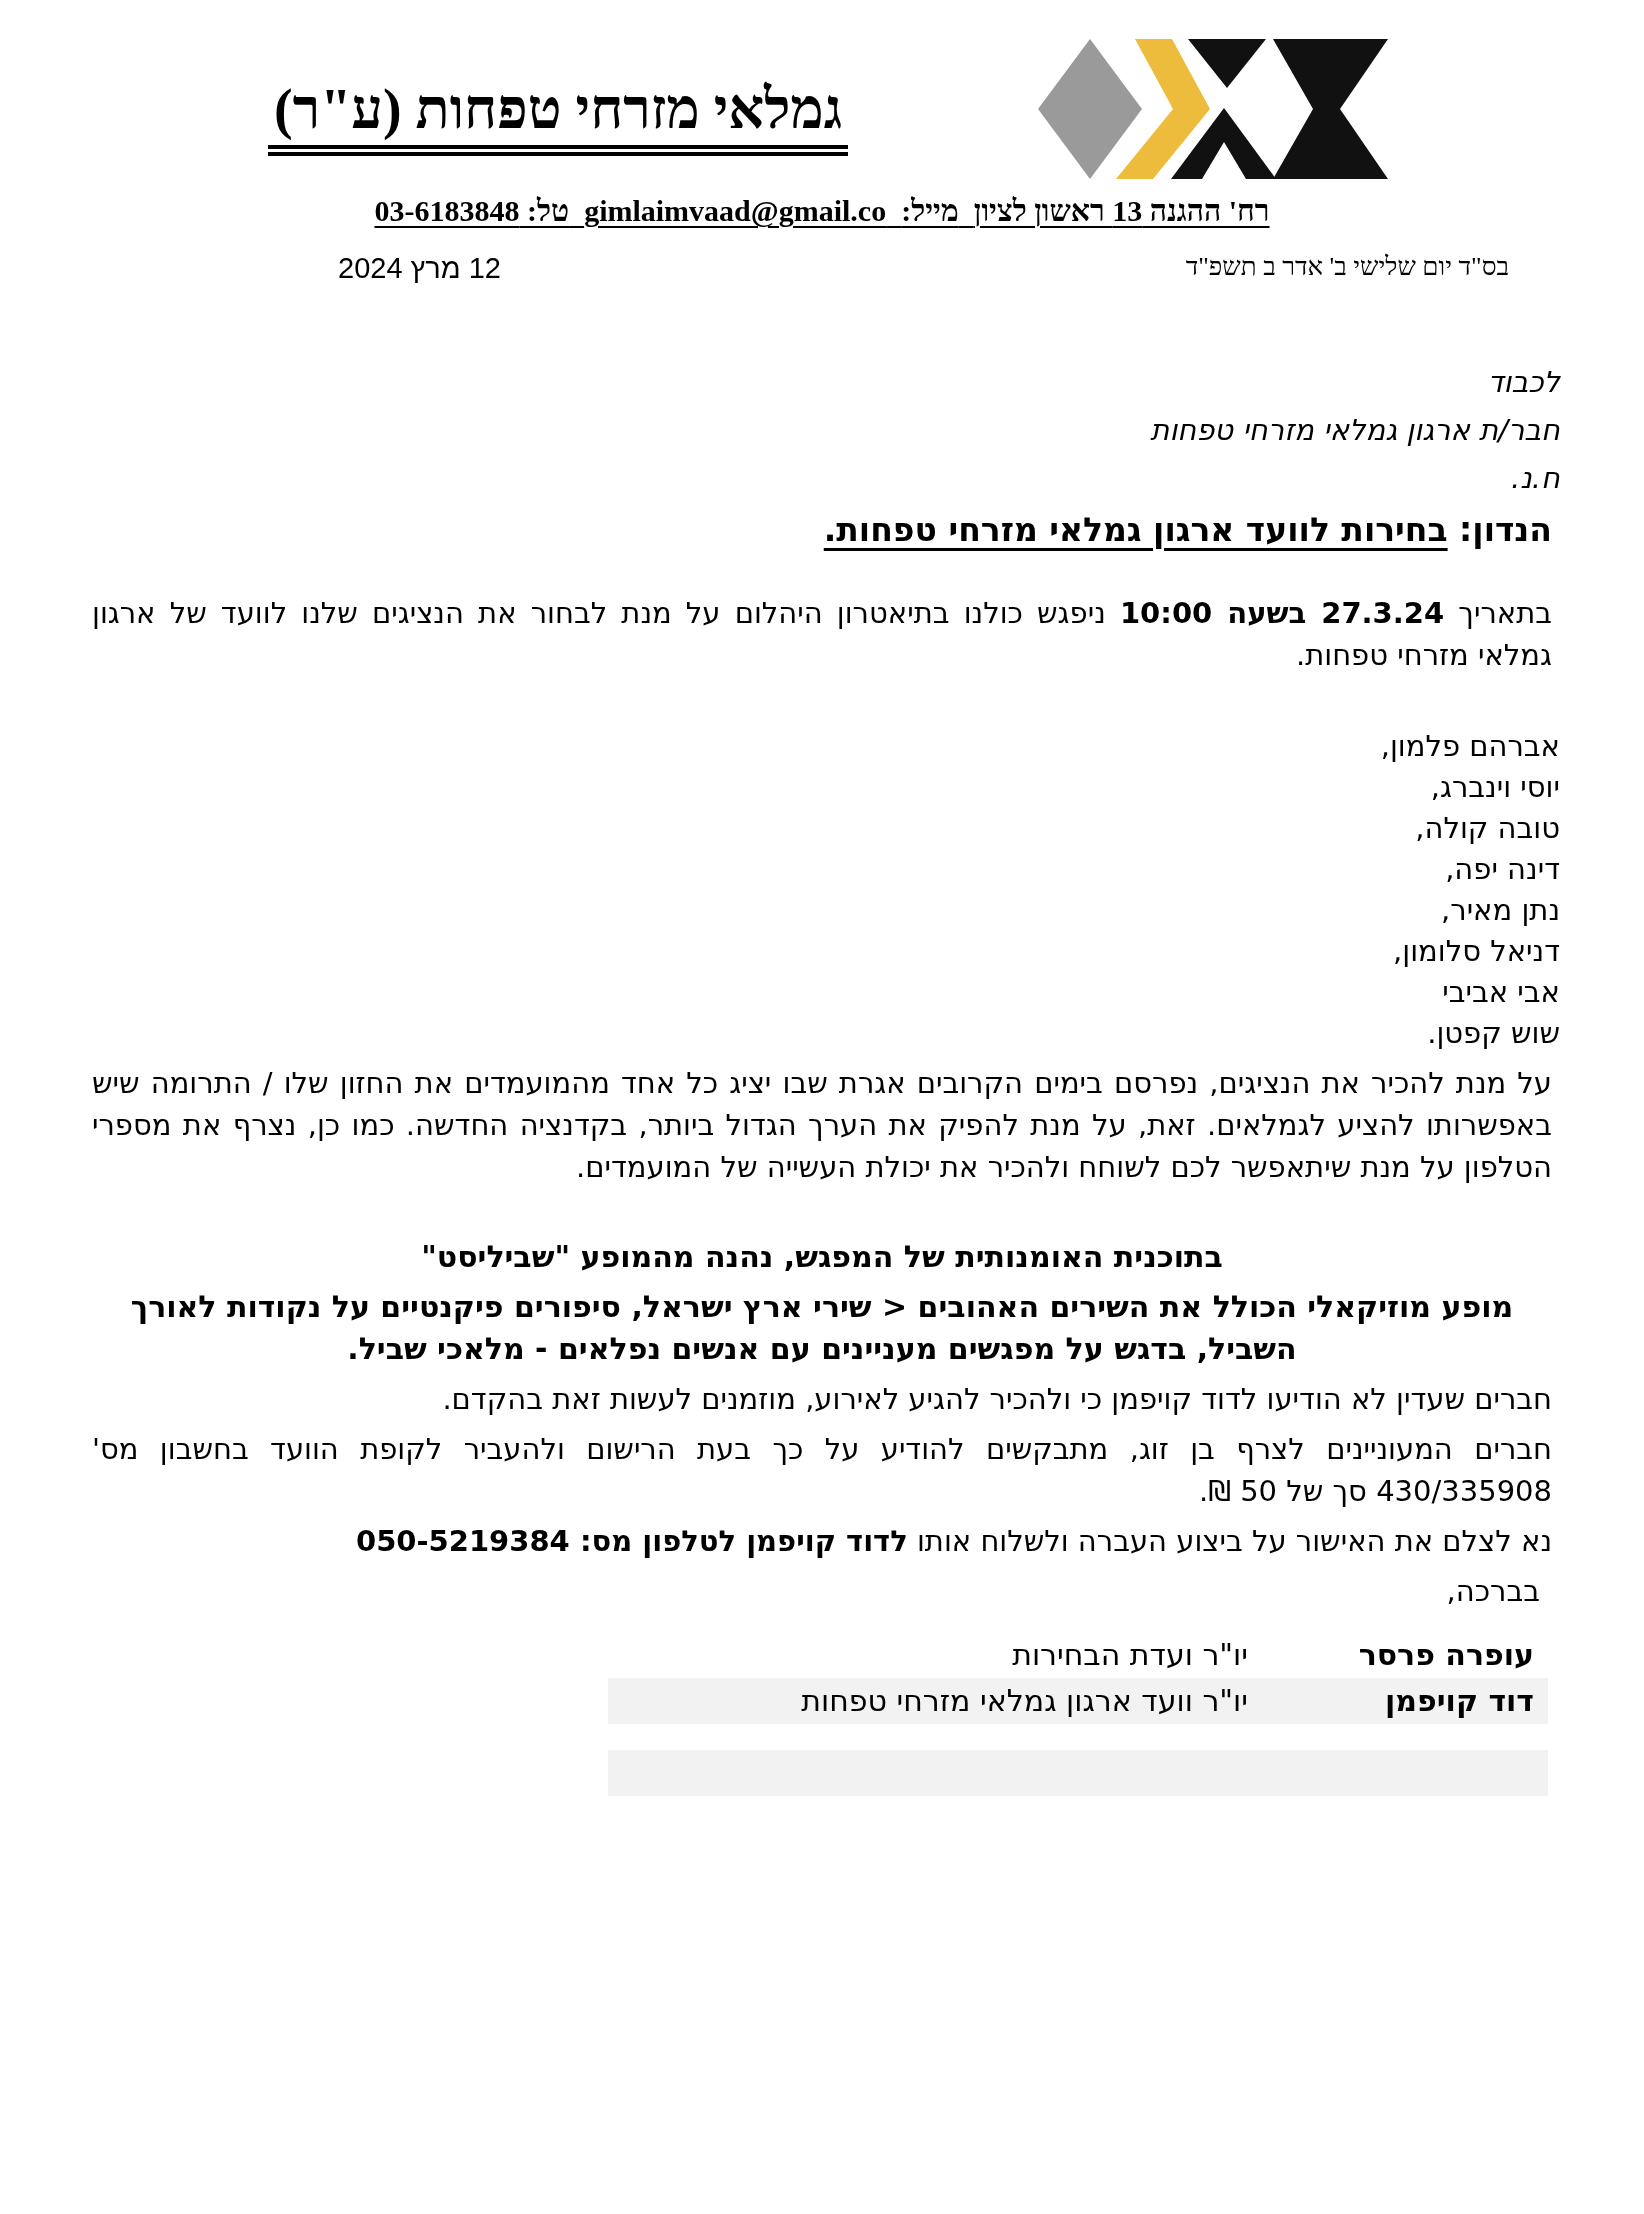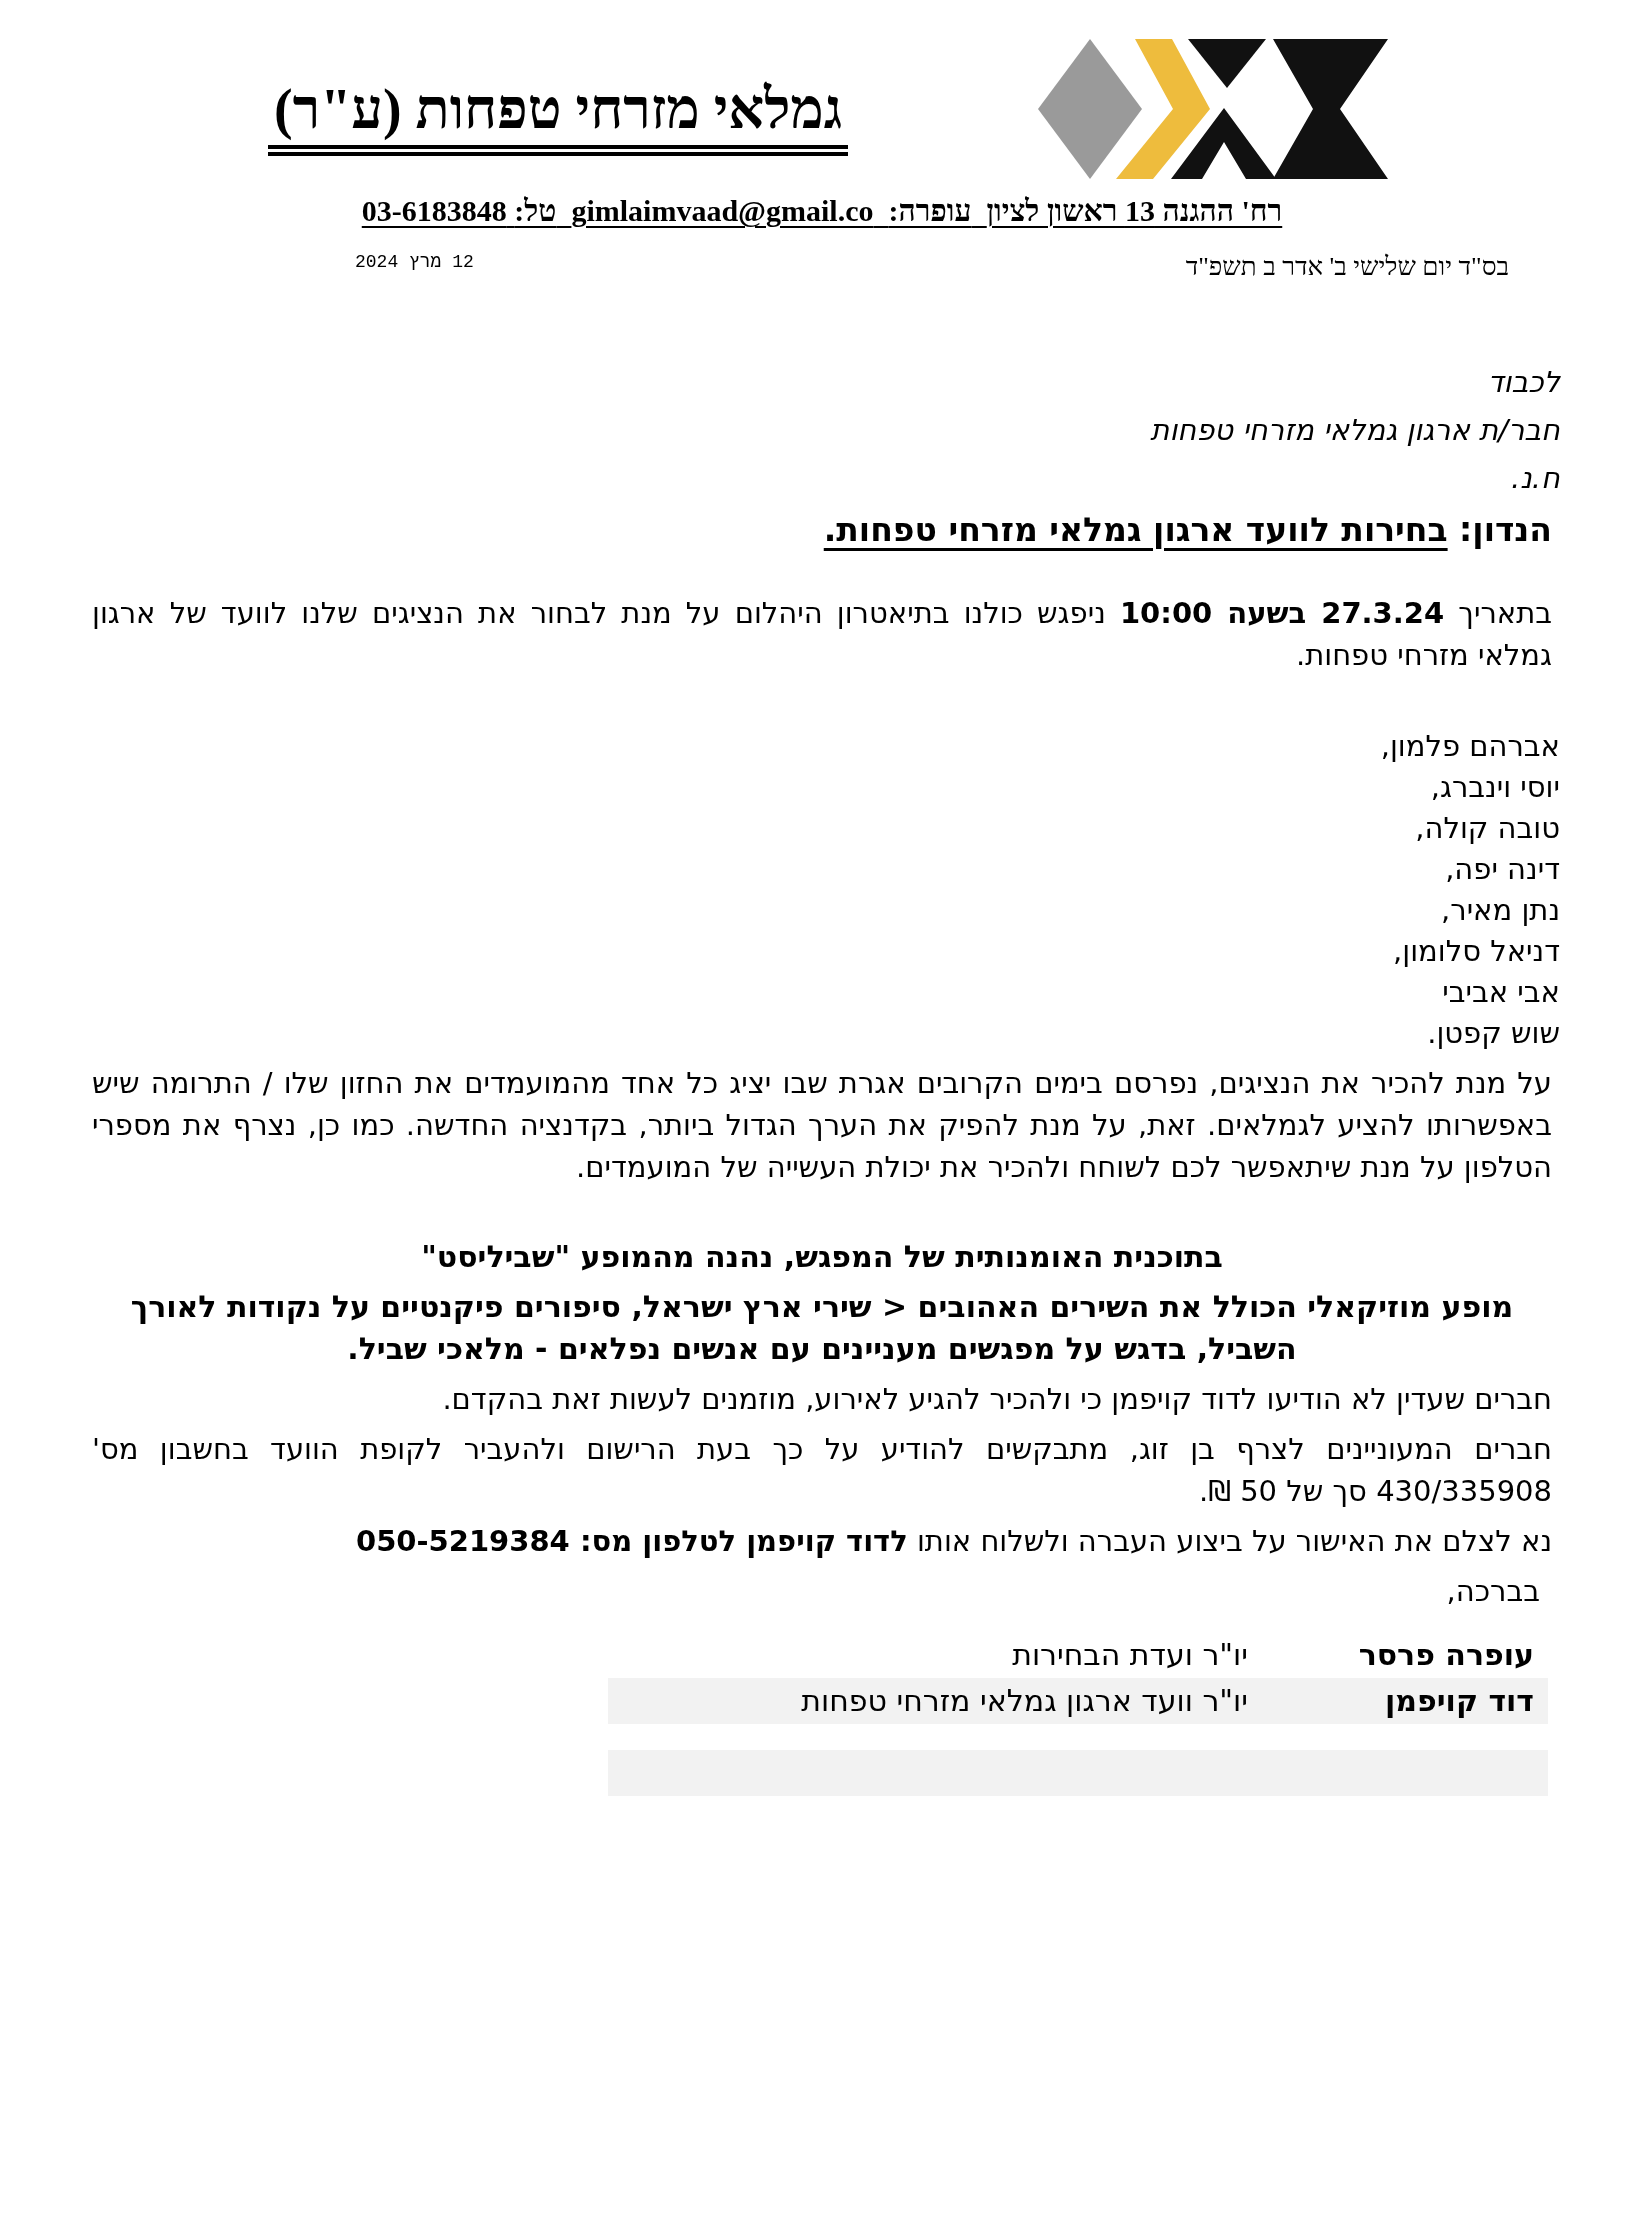--- a/index.html
+++ b/index.html
@@ -30,23 +30,23 @@
     text-decoration-thickness:2px;
     text-underline-offset:5px;
     white-space:nowrap;
   }
   .date-heb{
     position:absolute;top:252px;right:135px;
     font-family:"Liberation Serif","DejaVu Serif","DejaVu Sans",serif;
     font-size:26px;
   }
   .date-greg{
-    position:absolute;top:252px;left:355px;
-    font-family:Liberation Mono, monospace;
-    font-size:18px;
+    position:absolute;top:252px;left:338px;
+    font-family:Liberation Sans, sans-serif;
+    font-size:29px;
   }
   
   .content{padding:0 84px;font-size:29px;line-height:42px;}
   .content p{margin:8px;}
   .just{text-align:justify;}
   .addressee{margin-top:58px;line-height:48px;font-style:italic;}
   .subject{margin-top:88px;font-size:33px;font-weight:bold;line-height:40px;}
   .subject .u{text-decoration:underline;text-decoration-thickness:3px;text-underline-offset:7px;}
   .para-block1{margin-top:42px;}
   .candidates{margin-top:50px;line-height:41px;}
@@ -73,21 +73,21 @@
     <svg class="logo" width="352" height="147" viewBox="0 0 352 147" aria-hidden="true">
       <polygon points="0,73 52,3 104,73 52,143" fill="var(--logo-gray,#9a9a9a)"></polygon>
       <polygon points="97,3 134,3 172,73 115,143 78,143 135,73" fill="var(--logo-yellow,#eebc3d)"></polygon>
       <polygon points="150,3 228,3 189,52" fill="var(--logo-black,#111)"></polygon>
       <polygon points="133,143 186,72 238,143 208,143 186,106 164,143" fill="var(--logo-black,#111)"></polygon>
       <polygon points="235,3 350,3 302,73 350,143 235,143 275,73" fill="var(--logo-black,#111)"></polygon>
     </svg>
 
     <div class="org-title">גמלאי מזרחי טפחות (ע"ר)</div>
 
-    <div class="contact"><span>רח' ההגנה 13 ראשון לציון</span>&nbsp;&nbsp;<span>עופרה:</span>&nbsp; <span dir="ltr">gimlaimvaad@gmail.co</span>&nbsp; <span>טל:</span> <span>03-6183848</span></div>
+    <div class="contact"><span>רח' ההגנה 13 ראשון לציון</span>&nbsp;&nbsp;<span>מייל:</span>&nbsp; <span dir="ltr">gimlaimvaad@gmail.co</span>&nbsp; <span>טל:</span> <span>03-6183848</span></div>
 
     <div class="date-heb">בס"ד יום שלישי ב' אדר ב תשפ"ד</div>
     <div class="date-greg">12 מרץ 2024</div>
   </header>
 
   <main class="content">
 
     <div class="addressee">
       <div>לכבוד</div>
       <div>חבר/ת ארגון גמלאי מזרחי טפחות</div>

